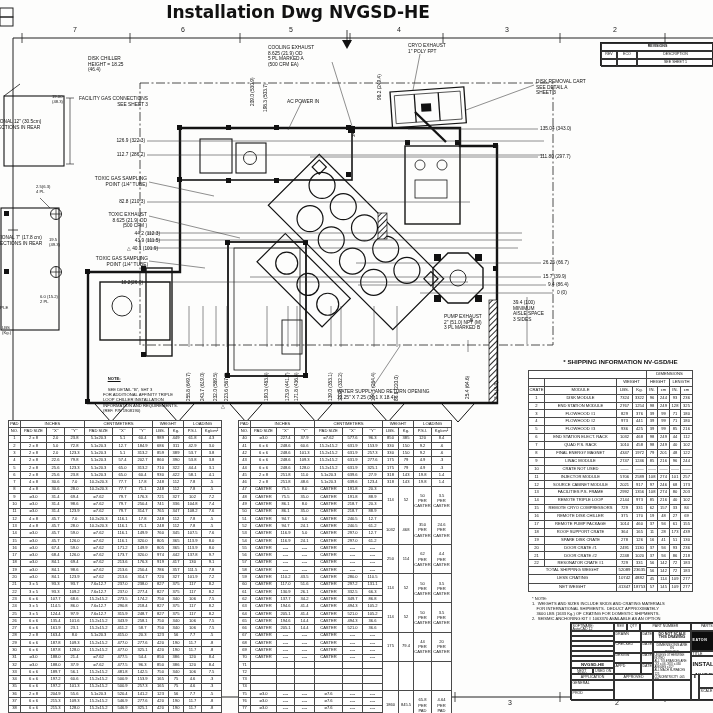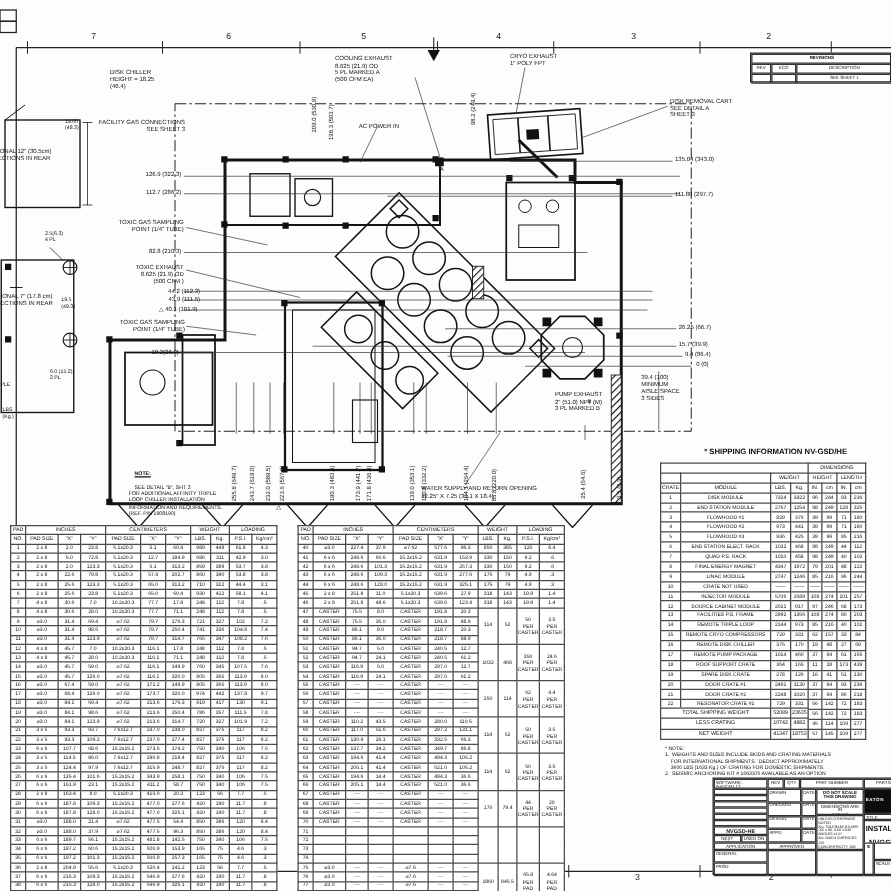--- a/index.html
+++ b/index.html
@@ -31,20 +31,21 @@
   .logo{background:#0d0d0d;color:#fff;font-weight:bold;font-size:9px;letter-spacing:0.5px;
         display:flex;align-items:center;justify-content:flex-start;padding-left:2px;}
   .bigtitle{font-size:6px;font-weight:bold;white-space:nowrap;}
   .sizeE{font-size:8px;font-weight:bold;text-align:center;}
 </style>
 </head>
 <body>
 
 <div class="sheet">
 
+  <div class="ttl">Installation Dwg NVGSD-HE</div>
 
   <svg width="713" height="713" viewBox="0 0 713 713">
     <defs>
       <pattern id="hatch" width="4" height="4" patternUnits="userSpaceOnUse" patternTransform="rotate(45)">
         <rect width="4" height="4" fill="#fff"></rect>
         <line x1="0" y1="0" x2="0" y2="4" stroke="#111" stroke-width="1.8"></line>
       </pattern>
     </defs>
 
     <g stroke="#222" stroke-width="1" fill="none">

